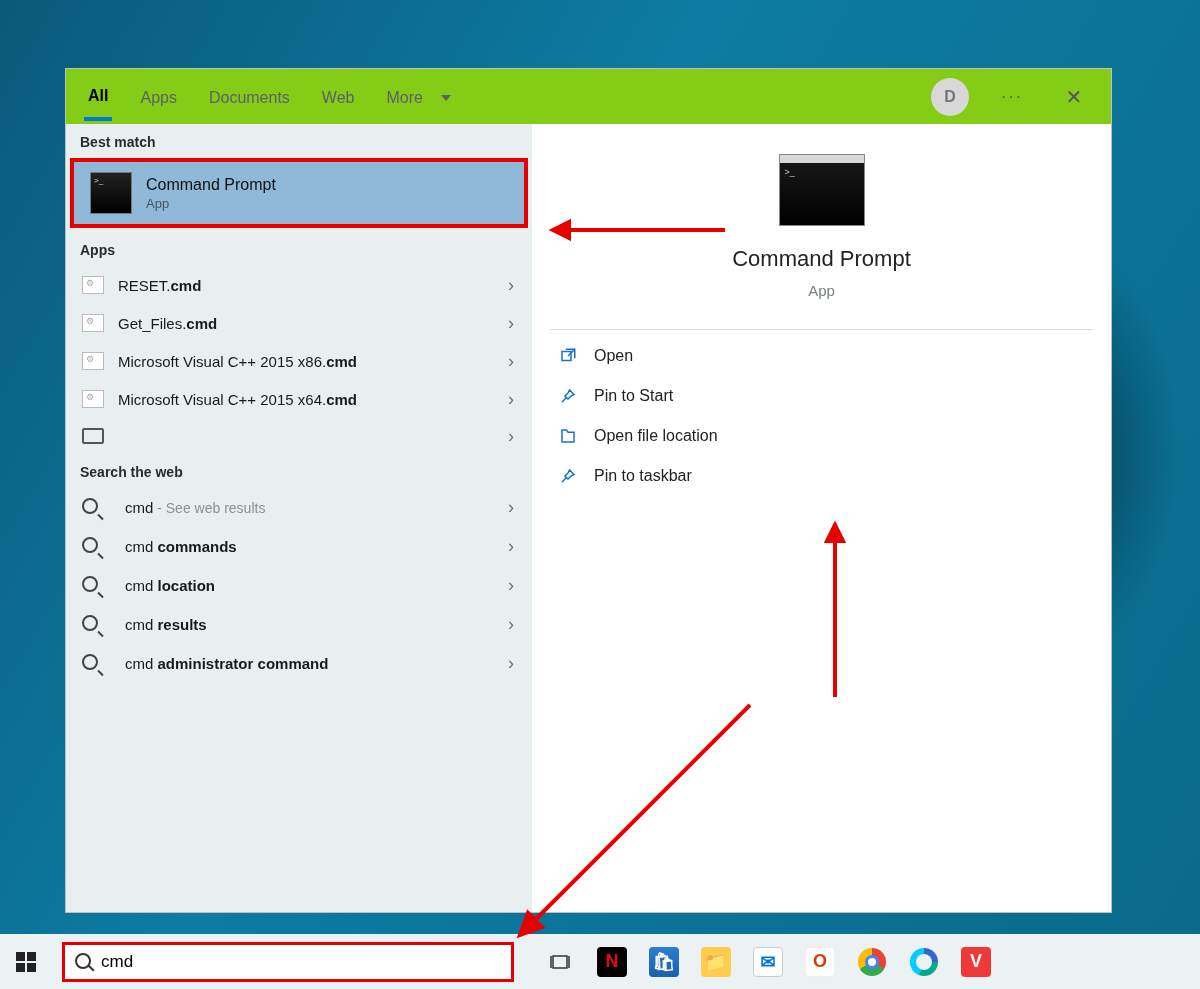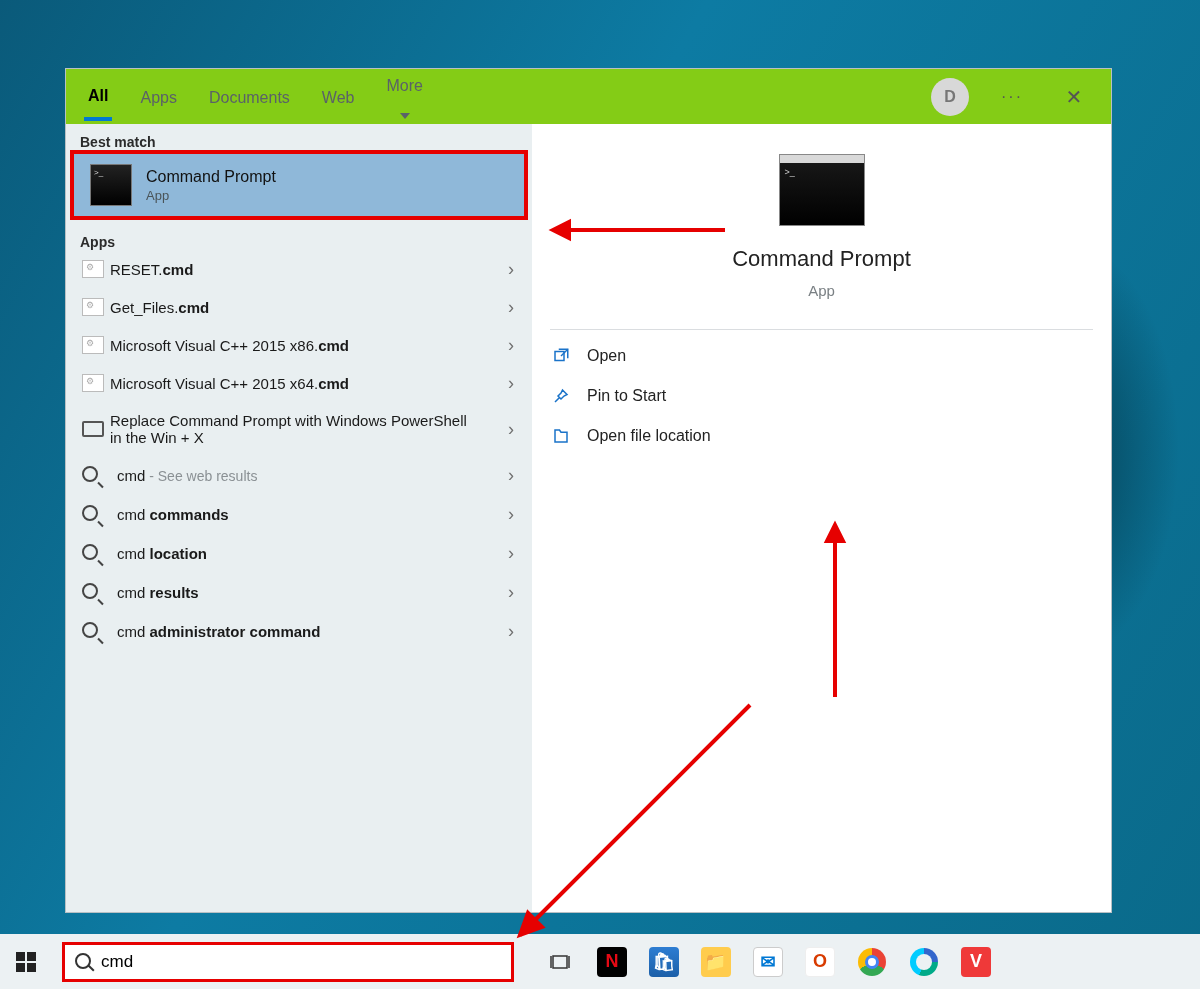--- a/index.html
+++ b/index.html
@@ -14,41 +14,41 @@
   
   .panel {
     position:absolute; left:65px; top:68px; width:1047px; height:845px;
     background:#84cc16; border:1px solid #b8c0c4; display:flex; flex-direction:column;
   }
   .tabs {
     display:flex; align-items:center; height:55px; padding:0 18px; gap:24px;
   }
   .tab { font-size:16px; color:#5a6268; padding:14px 4px 12px; cursor:pointer; }
   .tab.active { color:#000; border-bottom:4px solid #0078d4; font-weight:600; }
-  .tab-more { display:flex; align-items:center; gap:18px;flex-direction:column; }
+  .tab-more { display:flex; align-items:center; gap:18px; }
   .tabs-spacer { flex:1; }
   .hdrbtn { width:38px; height:38px; display:flex; align-items:center; justify-content:center;
     border-radius:50%; font-size:16px; color:#555; cursor:pointer; }
   .avatar { background:#d8d8d8; color:#767676; font-weight:600; }
 
   .body { display:flex; flex:1; min-height:0; }
 
   
   .left { width:466px; background:#e9eff1; display:flex; flex-direction:column; overflow:hidden;}
-  .section-label { font-size:14px; font-weight:600; color:#2b2b2b; padding:10px 14px 0; }
+  .section-label { font-size:14px; font-weight:600; color:#2b2b2b; padding:10px 14px 8px; }
   .bestmatch {
     display:flex; align-items:center; gap:14px; padding:10px 16px;
     background:#8fb8d9; border:4px solid #e60000; margin:0 4px 4px 4px;
   }
   .cmd-icon-sm { width:42px; height:42px; background:linear-gradient(#222,#000); border:1px solid #777; position:relative;}
   .cmd-icon-sm::after{ content:">_"; color:#ddd; font-size:8px; position:absolute; top:3px; left:3px;}
   .bm-title { font-size:16px; color:#111; }
   .bm-sub { font-size:13px; color:#4a5458; margin-top:2px;}
   .row {
-    display:flex; align-items:center; gap:6px; padding:10px 16px; font-size:15px; color:#1a1a1a;
+    display:flex; align-items:center; gap:14px; padding:10px 16px; font-size:15px; color:#1a1a1a;
     cursor:pointer; position:relative;
   }
   .row .thumb { width:22px; height:18px; border:1px solid #bbb; background:#fff; position:relative;}
   .row .thumb::after{content:"⚙"; font-size:9px; color:#aaa; position:absolute; top:1px; left:3px;}
   .row .chev { position:absolute; right:18px; color:#707070; font-size:18px; }
   .row b { font-weight:700; }
   .search-glyph-sm::before { content:""; display:inline-block; width:12px; height:12px; border:2px solid #444; border-radius:50%; margin-right:6px; position:relative;}
   .search-glyph-sm::after { content:""; display:inline-block; width:7px; height:2px; background:#444; transform:rotate(45deg); position:relative; left:-7px; top:4px;}
   .settings-glyph { width:22px; height:16px; border:2px solid #555; border-radius:2px; position:relative;}
   .settings-glyph::after{content:""; position:absolute; left:-4px; right:-4px; top:6px; height:2px; background:transparent;}
@@ -57,21 +57,21 @@
   
   .right { flex:1; background:#fff; display:flex; flex-direction:column; align-items:stretch; padding-top:30px;}
   .app-preview { display:flex; flex-direction:column; align-items:center; gap:10px; padding-bottom:30px;}
   .cmd-icon-lg { width:86px; height:72px; background:linear-gradient(#1a1a1a,#000); border:1px solid #888; position:relative;}
   .cmd-icon-lg::before{content:""; position:absolute; top:0; left:0; right:0; height:8px; background:#d9d9d9;}
   .cmd-icon-lg::after{content:">_"; color:#ccc; font-size:9px; position:absolute; top:12px; left:5px;}
   .app-title { font-size:22px; color:#222; margin-top:10px;}
   .app-sub { font-size:15px; color:#7a8084;}
   .divider { height:1px; background:#dadde0; margin:0 18px 6px;}
   .action {
-    display:flex; align-items:center; gap:16px; padding:11px 19px; font-size:16px; color:#222; cursor:pointer;
+    display:flex; align-items:center; gap:16px; padding:11px 26px; font-size:16px; color:#222; cursor:pointer;
   }
   .action .ico { width:20px; display:flex; justify-content:center; color:#1a73c9; font-size:18px;}
   .action.hl { background:#ececec; border:3px solid #e60000; margin:0 6px;}
   .action.hl-pad { padding:8px 20px; }
 
   
   .taskbar {
     position:absolute; left:0; right:0; bottom:0; height:55px; background:#ecf1f3;
     display:flex; align-items:center; gap:4px; padding-right:10px;
   }
@@ -154,24 +154,24 @@
         <span class="chev">›</span>
       </div>
       <div class="row">
         <span class="thumb"></span>
         <span><span>Microsoft Visual C++ 2015 x64.</span><b>cmd</b></span>
         <span class="chev">›</span>
       </div>
 
       <div class="row">
         <span class="settings-glyph"></span>
-        <span style="max-width:360px">Replace Command Prompt with Windows PowerShell in the Win + X</span>
-        <span class="chev">›</span>
-      </div>
-
+        <span class="chev">›</span>
+      </div>
+
+      <div class="section-label">Search the web</div>
       <div class="row">
         <span class="search-glyph-sm"></span>
         <span><span>cmd</span><span class="webhint"> - See web results</span></span>
         <span class="chev">›</span>
       </div>
       <div class="row">
         <span class="search-glyph-sm"></span>
         <span><span>cmd </span><b>commands</b></span>
         <span class="chev">›</span>
       </div>
@@ -217,20 +217,28 @@
         </span>
         <span>Pin to Start</span>
       </div>
       <div class="action">
         <span class="ico">
           <svg viewBox="0 0 24 24" fill="none" stroke="#1a73c9" stroke-width="2">
               <path d="M4 4h6l2 3h8v13H4z"></path>
             </svg>
         </span>
         <span>Open file location</span>
+      </div>
+      <div class="action">
+        <span class="ico">
+          <svg viewBox="0 0 24 24" fill="none" stroke="#1a73c9" stroke-width="2">
+              <path d="M14 4l6 6-4 2-4 4-2-2-6 6 6-6-2-2 4-4z"></path>
+            </svg>
+        </span>
+        <span>Pin to taskbar</span>
       </div>
     </div>
   </div>
 </div>
 
 <div class="taskbar">
   <div class="startbtn">
     <div class="winlogo">
         <span></span>
         <span></span>

